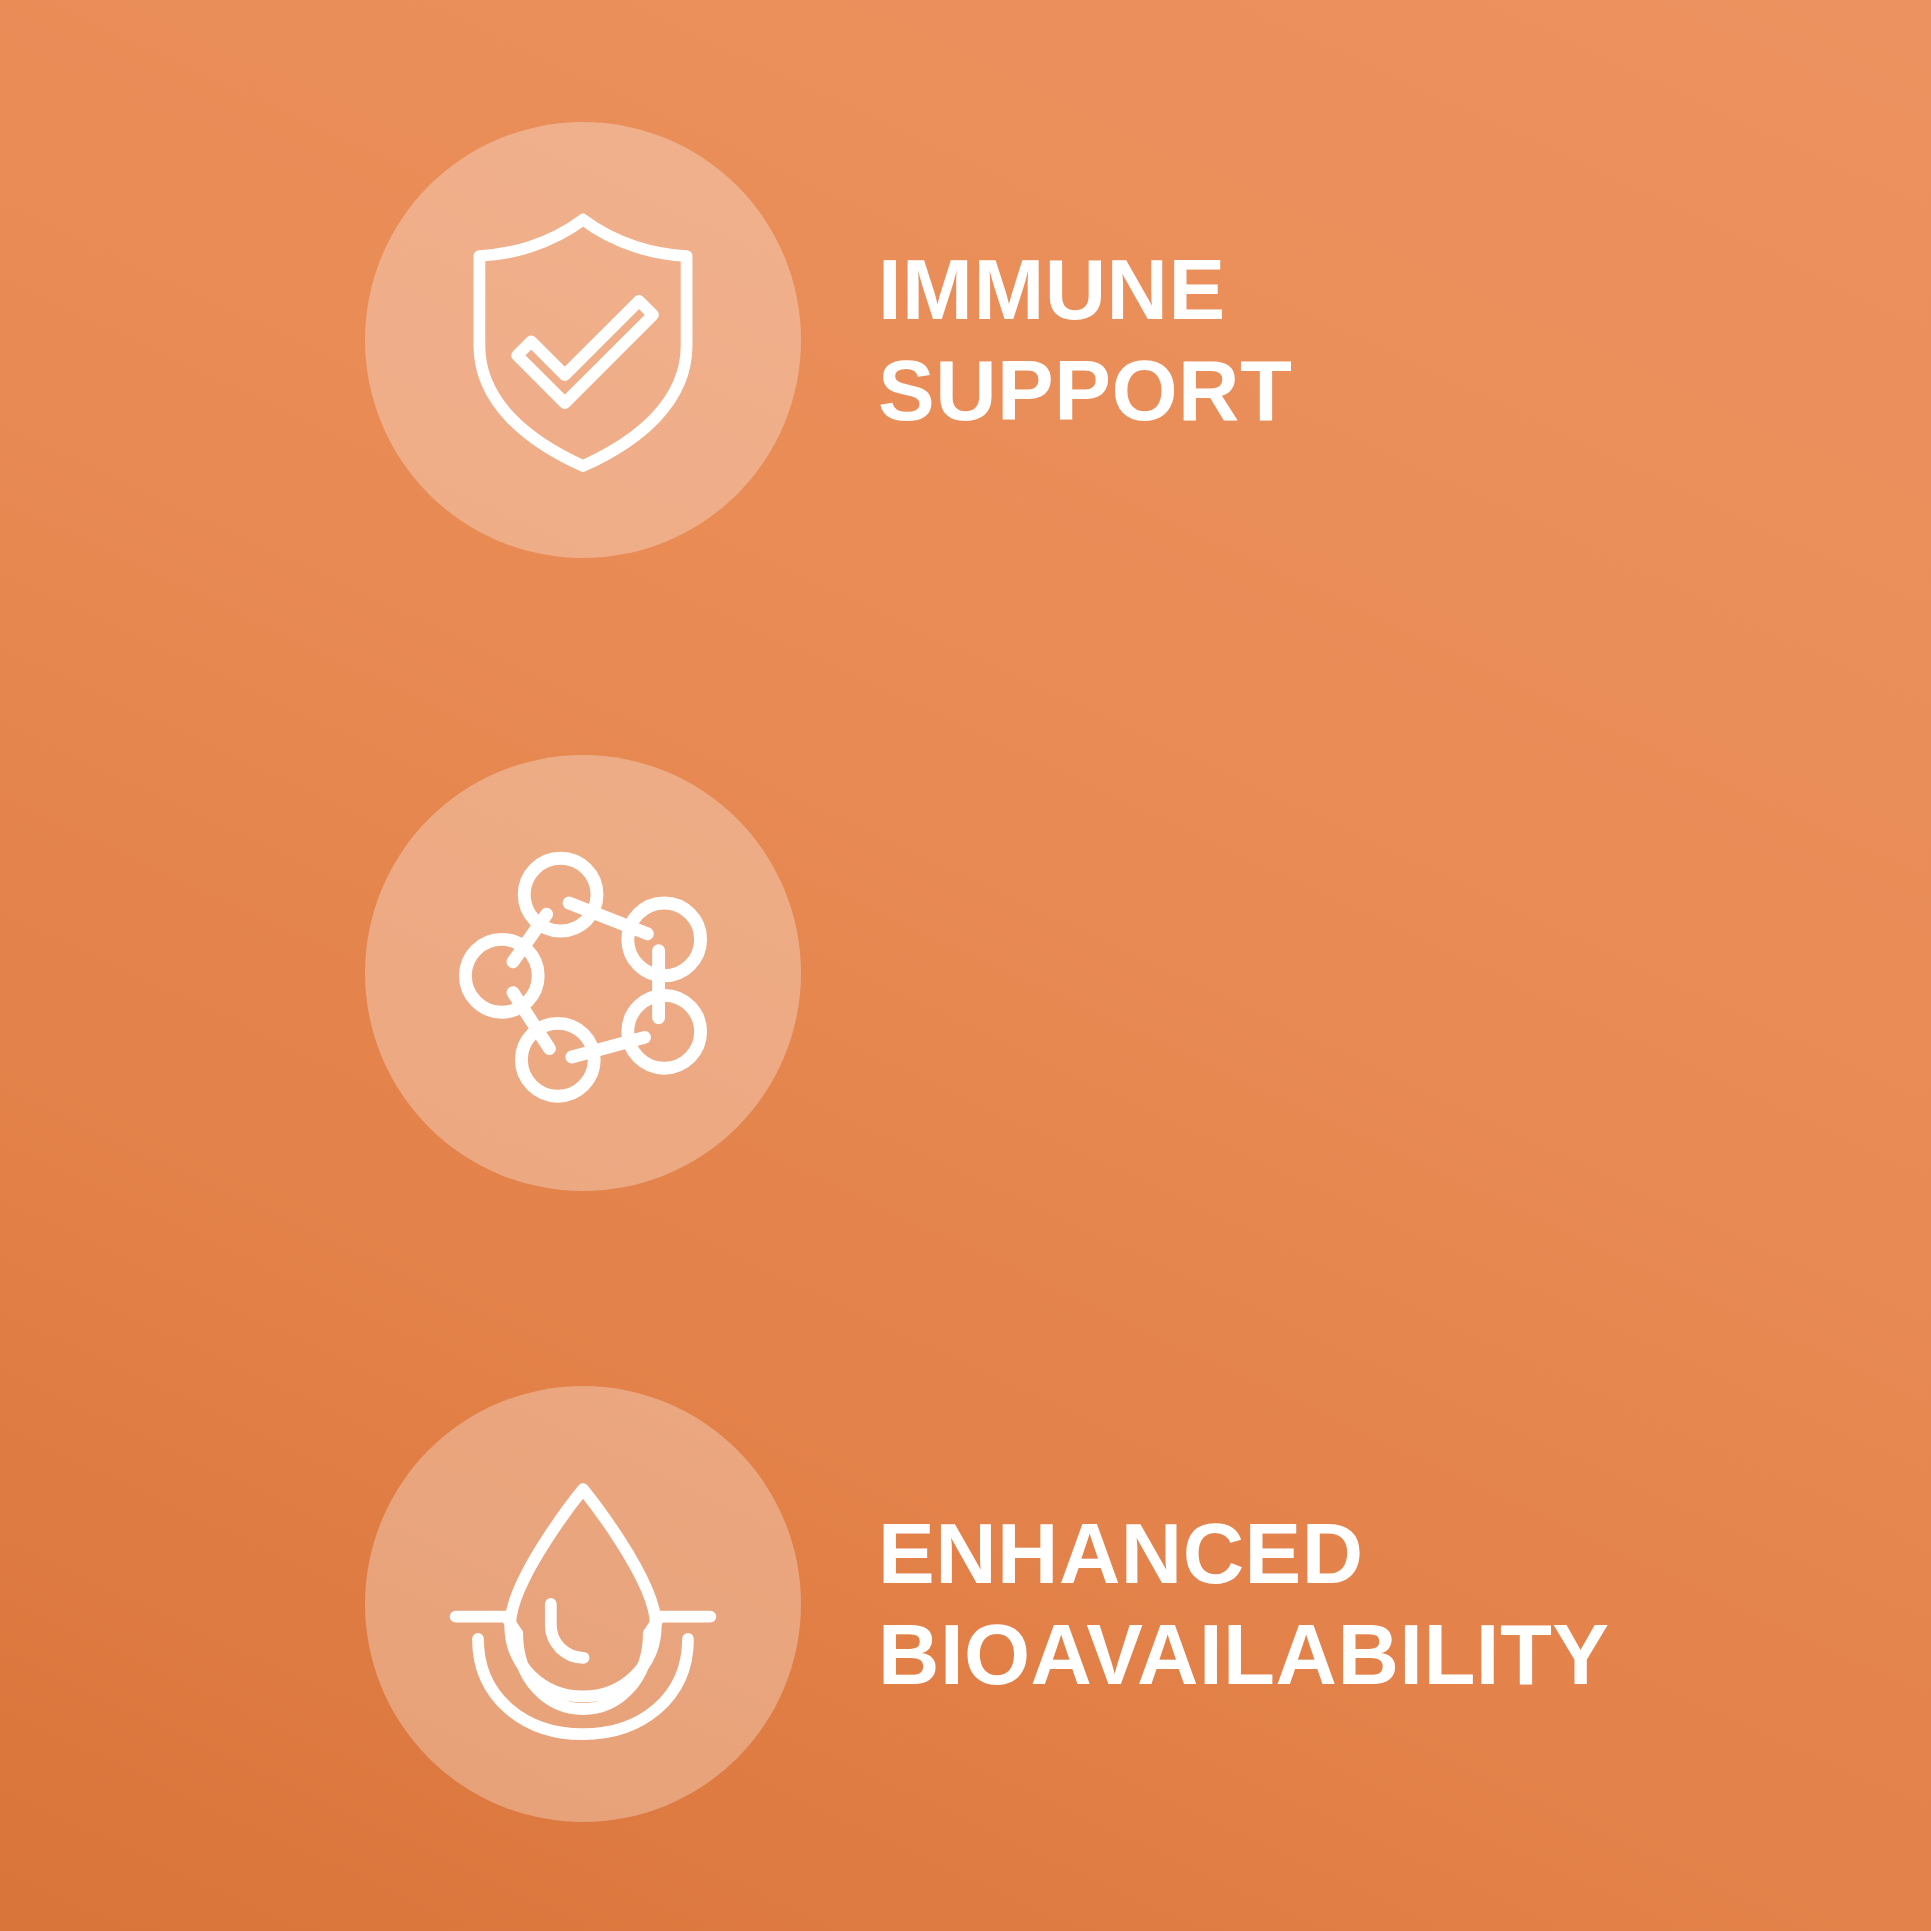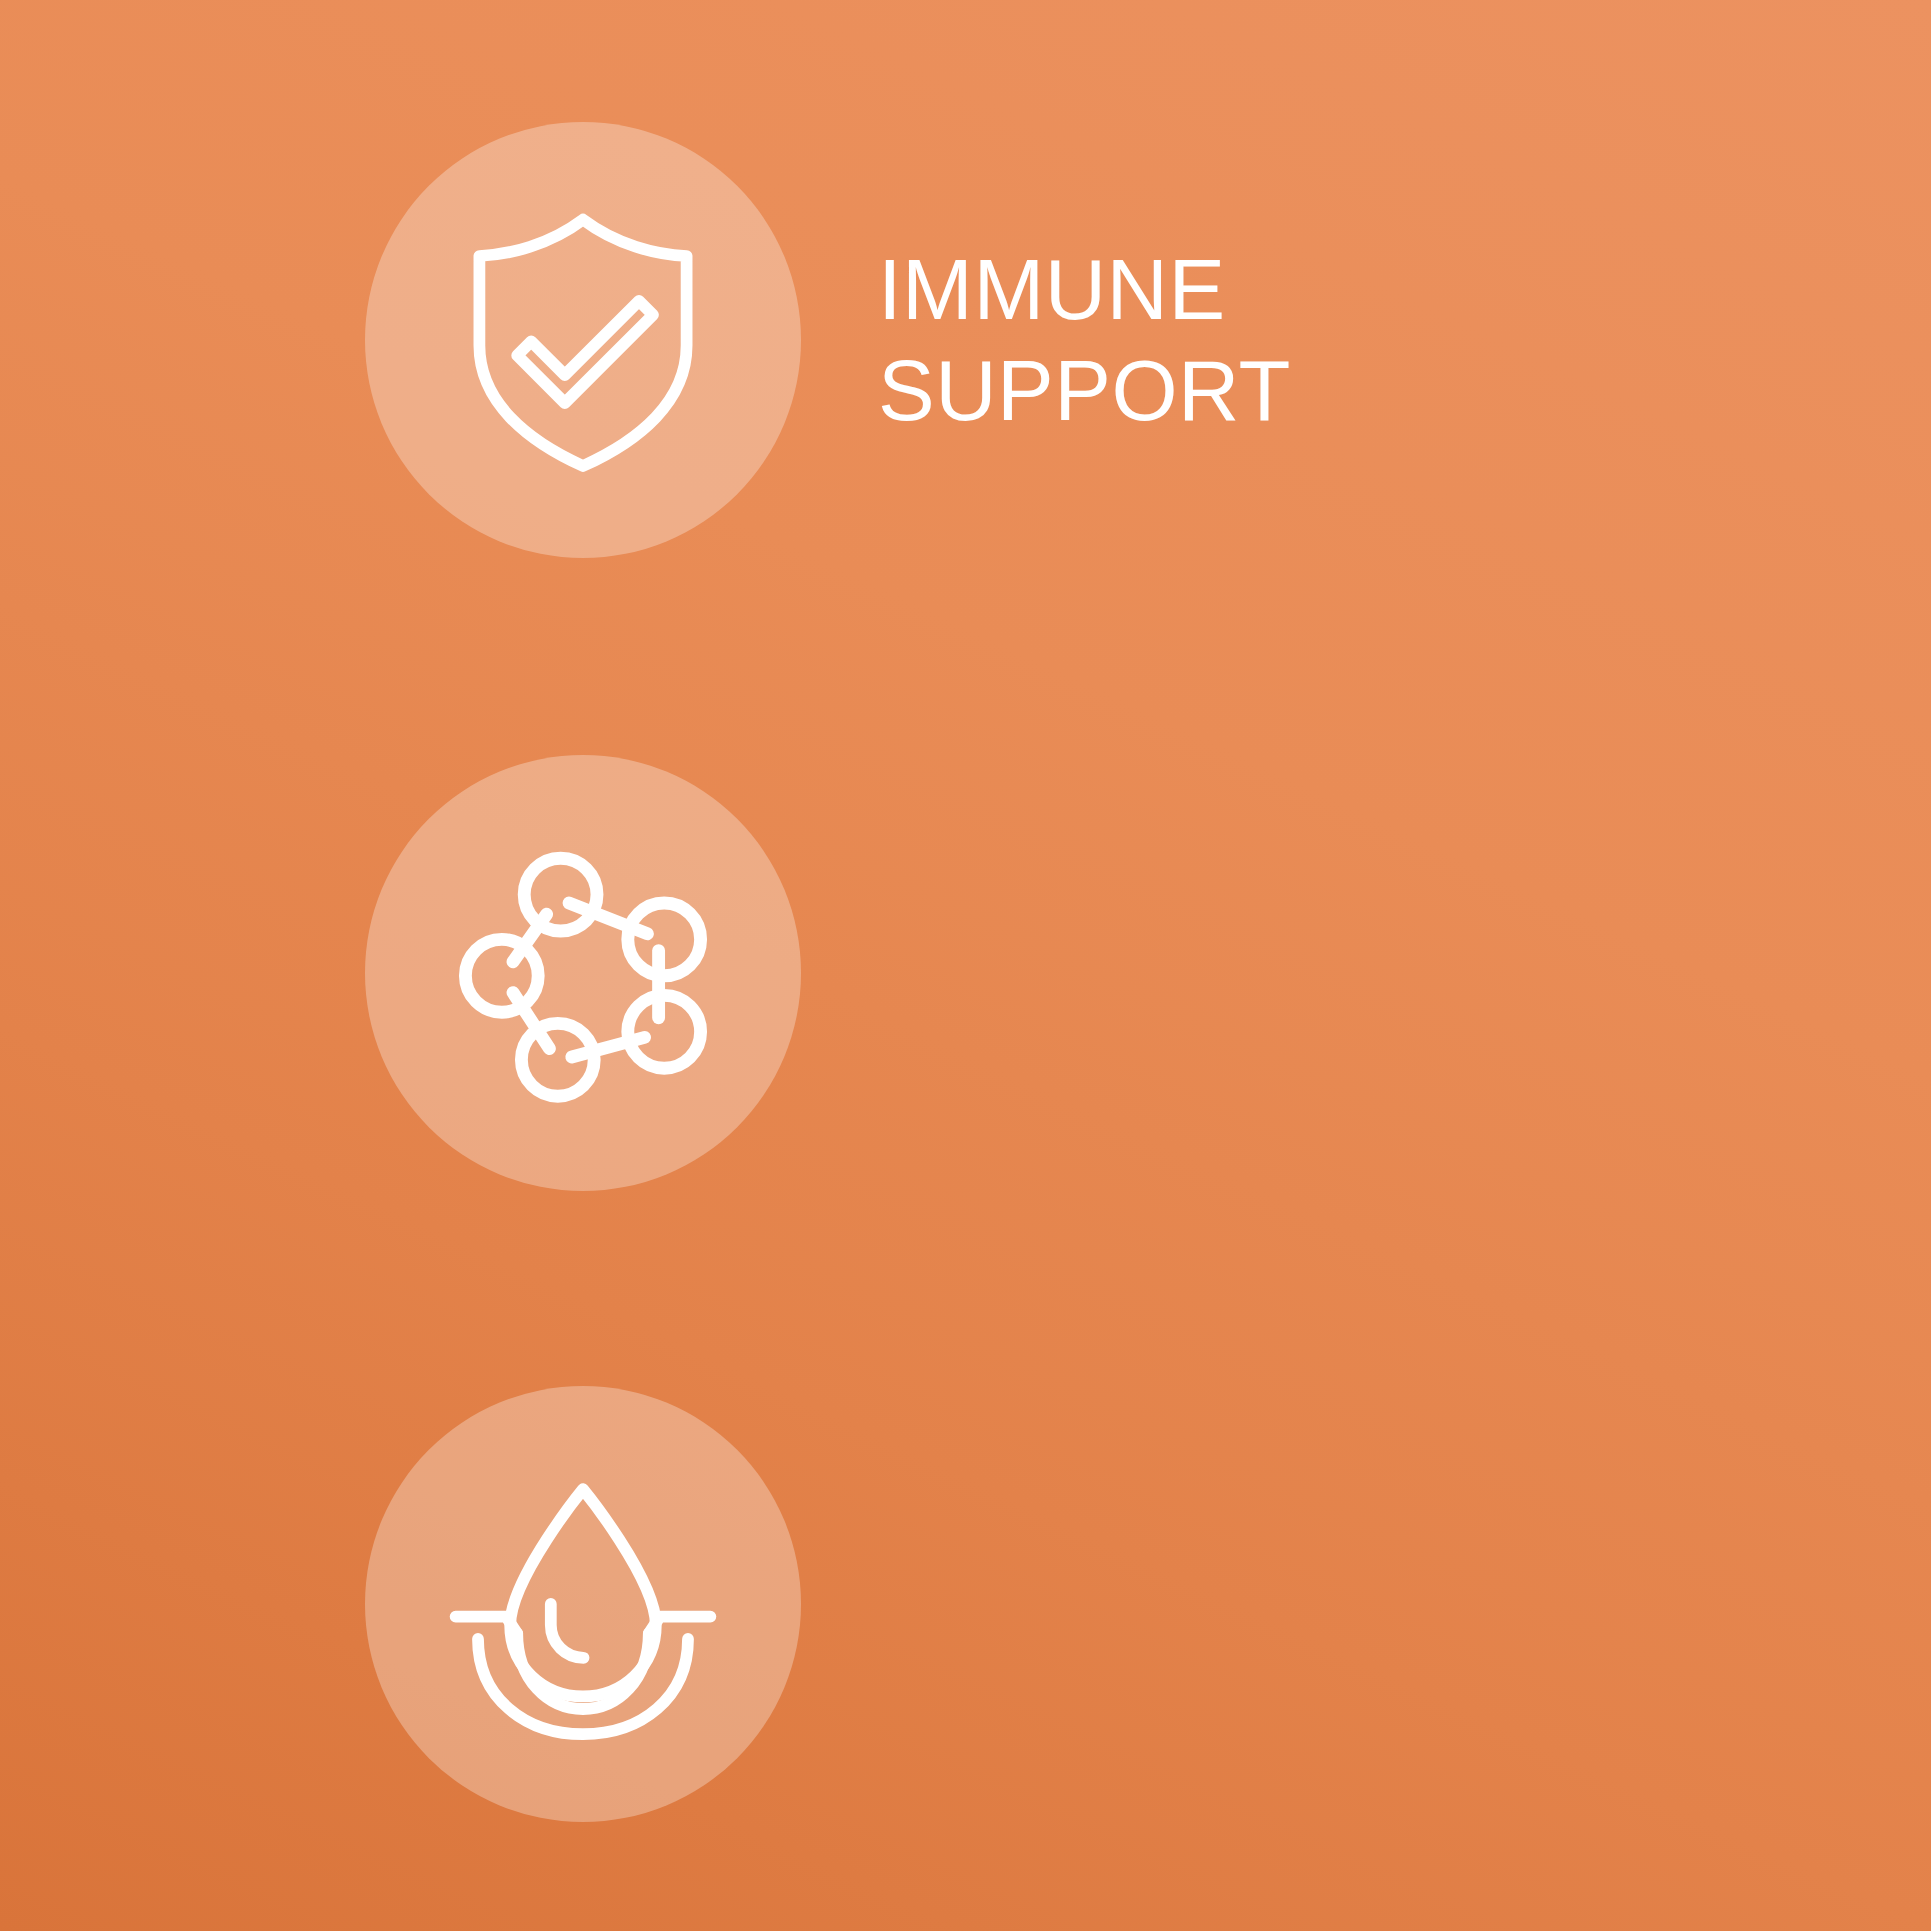--- a/index.html
+++ b/index.html
@@ -55,21 +55,21 @@
     width: 280px;
     height: 280px;
     overflow: visible;
   }
 
   .benefit-label {
     flex: 1 1 auto;
     margin-left: 77px;
     color: #FFFFFF;
     font-size: 85px;
-    font-weight: normal;
+    font-weight: bold;
     line-height: 1.19;
     letter-spacing: 0.5px;
     text-transform: uppercase;
     white-space: pre-line;
     user-select: none;
   }
 </style>
 </head>
 <body>
 
@@ -144,16 +144,18 @@
           <path d="M12.5 62.5
                    C 12.5 83.5, 29.3 96.5, 50 96.5
                    C 70.7 96.5, 87.5 83.5, 87.5 62.5"></path>
 
           <path d="M26.5 60.5
                    C 26.5 77, 37.5 87.5, 50 87.5
                    C 62.5 87.5, 73.5 77, 73.5 60.5"></path>
       </svg>
     </div>
 
+    <div class="benefit-label">ENHANCED
+BIOAVAILABILITY</div>
   </div>
 
 </div>
 
 
 </body></html>

